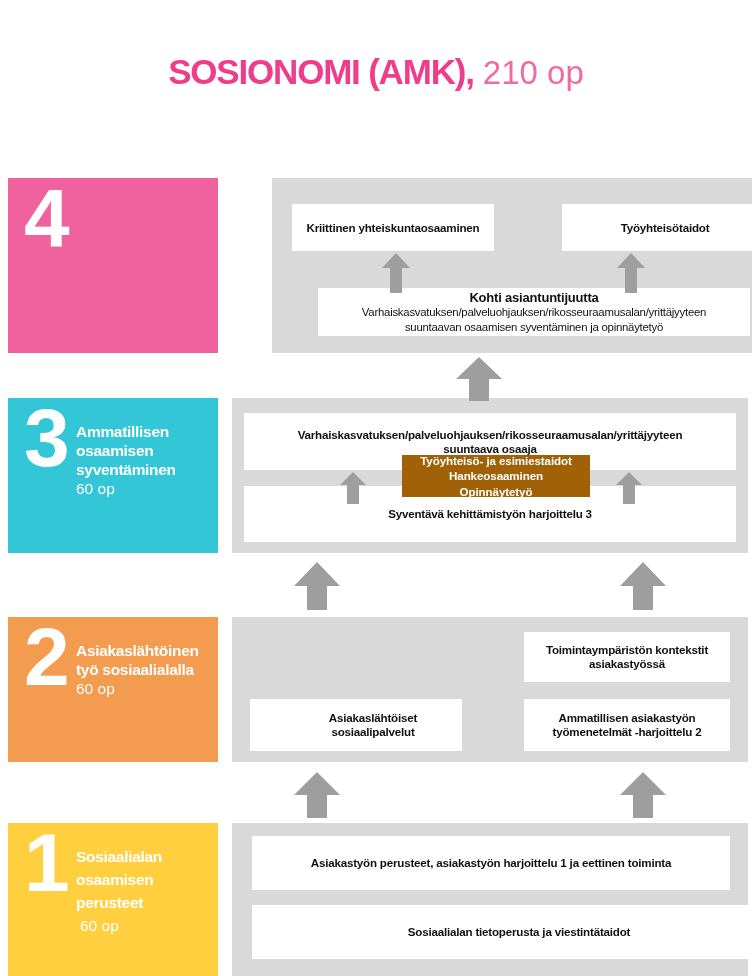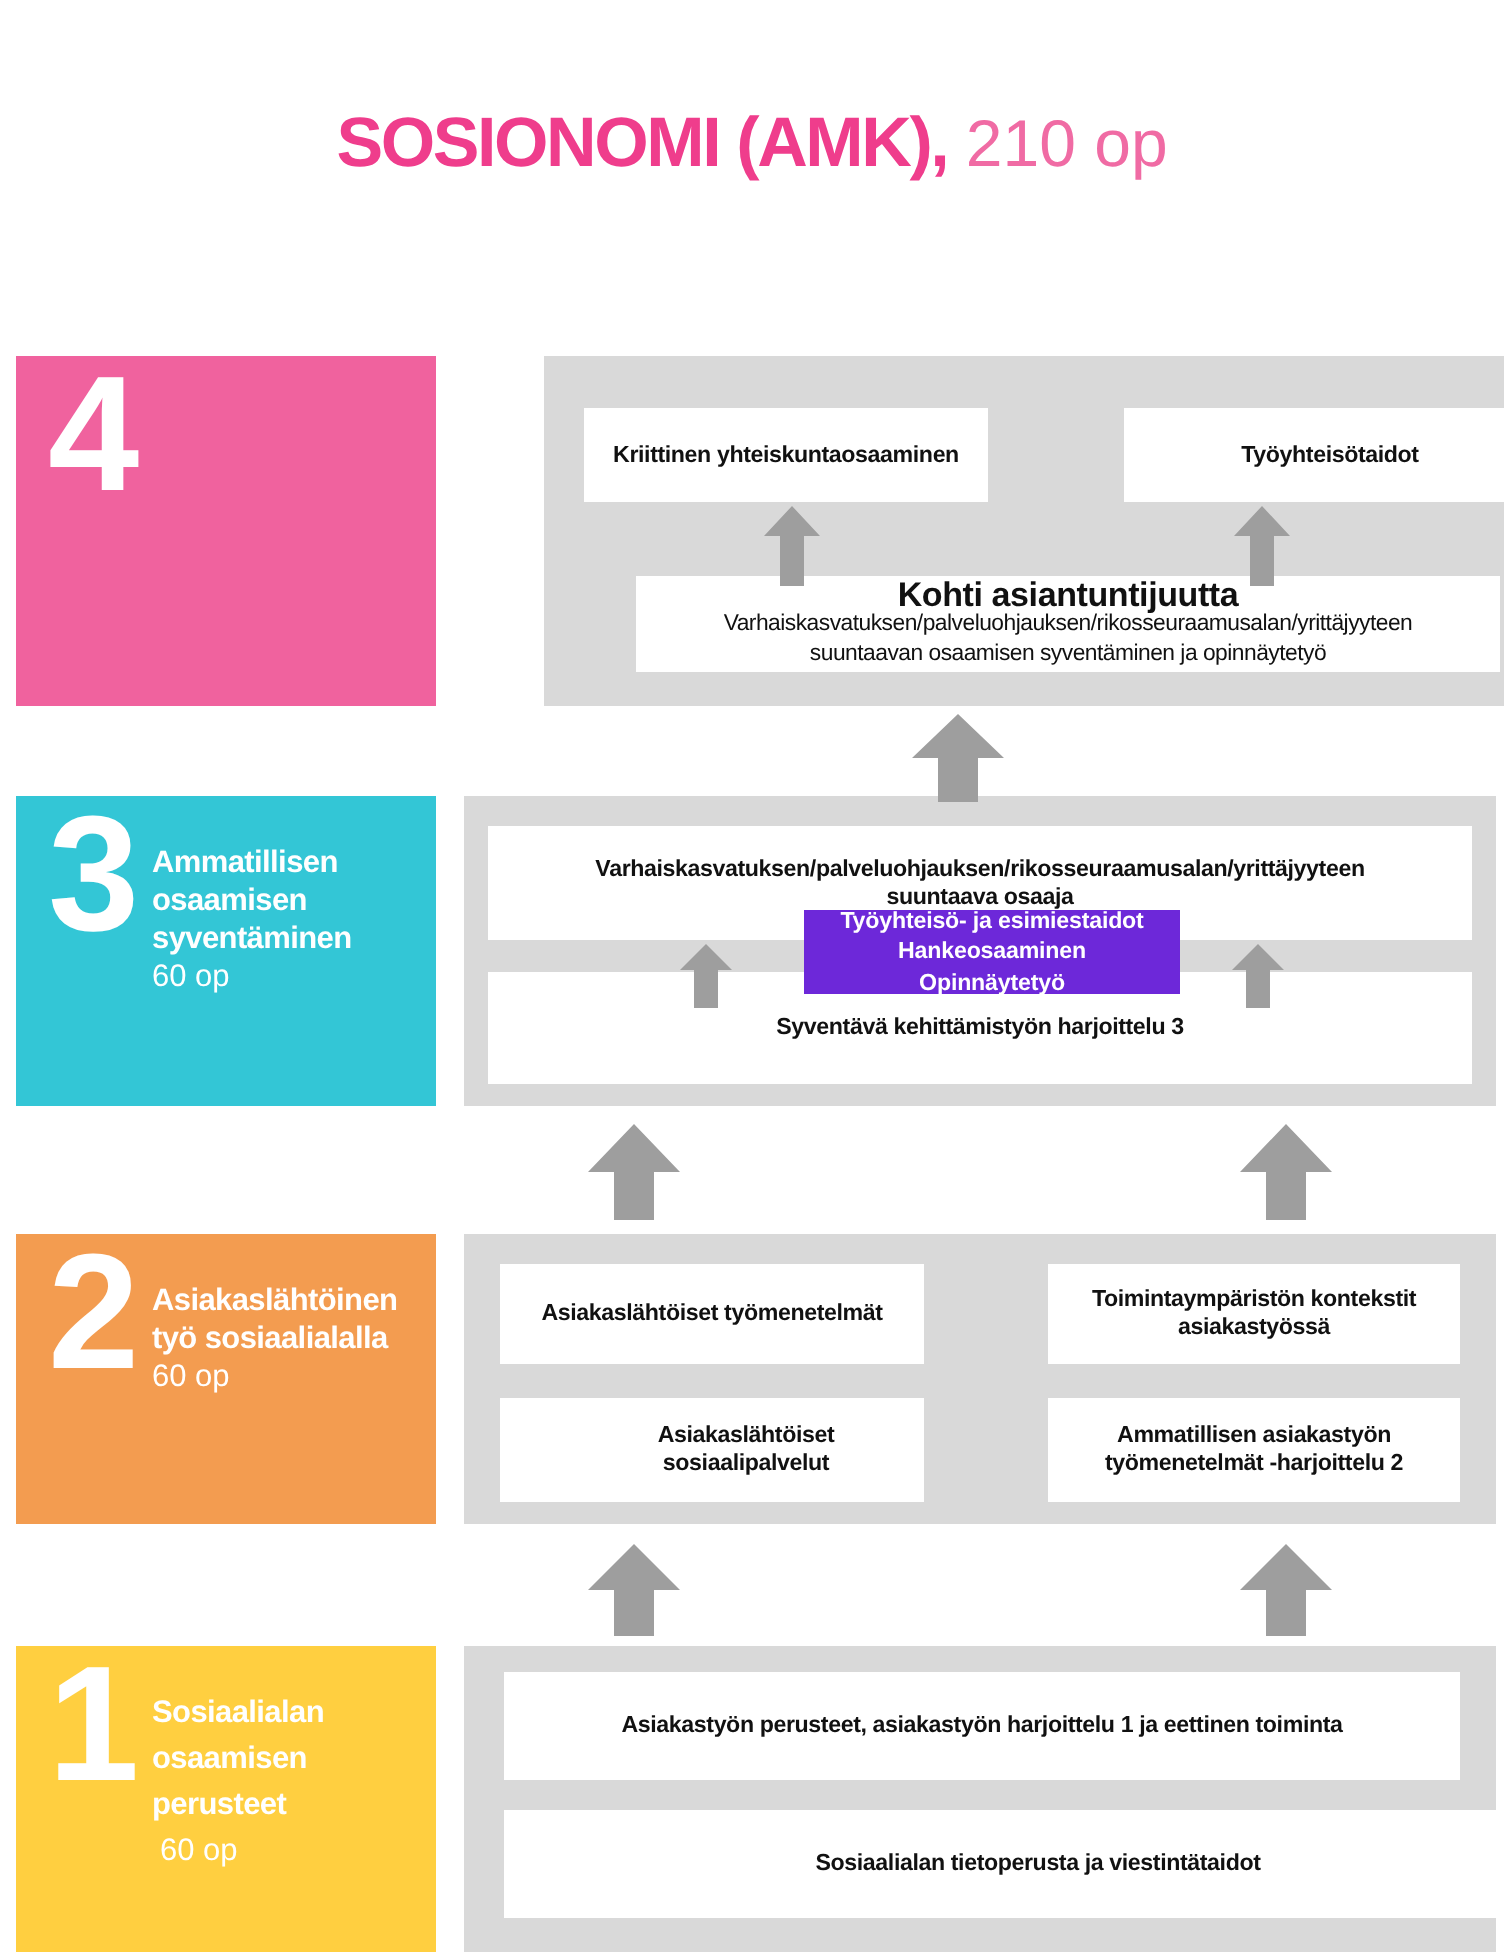--- a/index.html
+++ b/index.html
@@ -108,27 +108,27 @@
   }
   .card .card-lines { width: 100%; }
   .card .sub {
     font-weight: normal;
     font-size: 11.4px;
     line-height: 14.5px;
     letter-spacing: -0.25px;
   }
   .card .head {
     font-weight: bold;
-    font-size: 17px;
+    font-size: 13px;
     line-height: 15px;
   }
 
   .overlay {
     position: absolute;
-    background: #6d28d9;
+    background: #a16207;
     color: #ffffff;
     font-size: 11.6px;
     font-weight: bold;
     line-height: 15.5px;
     text-align: center;
     display: flex;
     align-items: center;
     justify-content: center;
     letter-spacing: -0.1px;
     z-index: 5;
@@ -262,23 +262,20 @@
 
 <div class="level" id="level-2">
   <div class="level-color">
     <div class="level-num">2</div>
     <div class="level-text">
       <div class="level-name">Asiakaslähtöinen työ sosiaalialalla</div>
       <div class="level-credits">60 op</div>
     </div>
   </div>
   <div class="panel">
-    <div class="card" style="left:18px; top:15px; width:212px; height:50px;">
-      <div class="card-lines"><span>Asiakaslähtöiset työmenetelmät</span></div>
-    </div>
     <div class="card" style="left:292px; top:15px; width:206px; height:50px;">
       <div class="card-lines">
         <div>Toimintaympäristön kontekstit</div>
         <div>asiakastyössä</div>
       </div>
     </div>
     <div class="card" style="left:18px; top:82px; width:212px; height:52px;padding-left:40px;">
       <div class="card-lines"><span>Asiakaslähtöiset sosiaalipalvelut</span></div>
     </div>
     <div class="card" style="left:292px; top:82px; width:206px; height:52px;">

